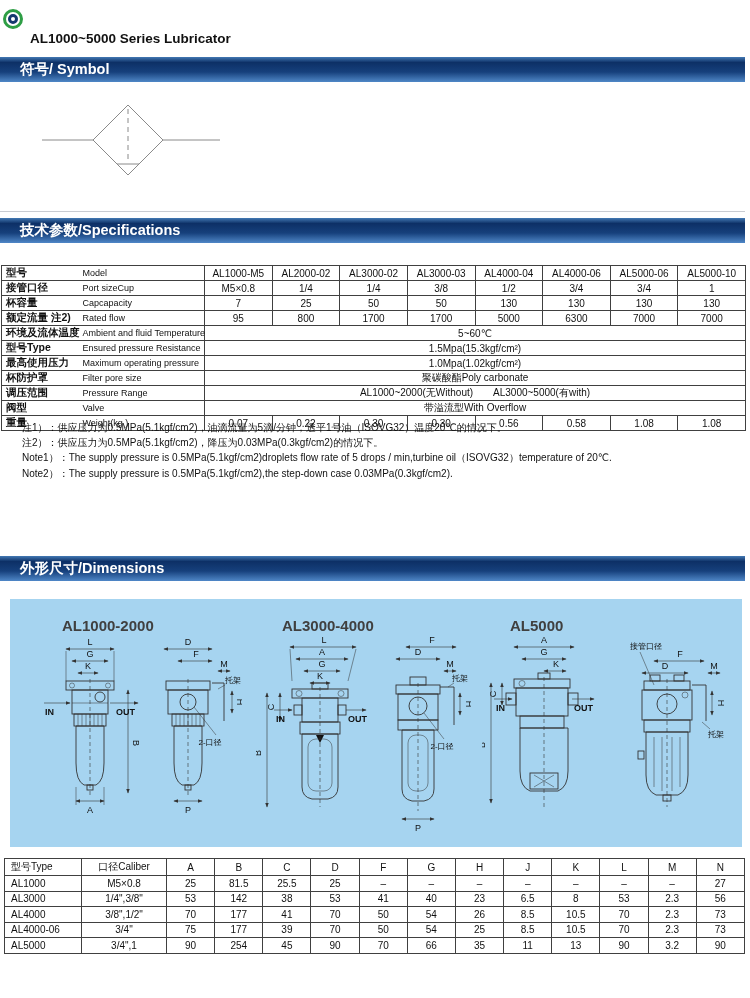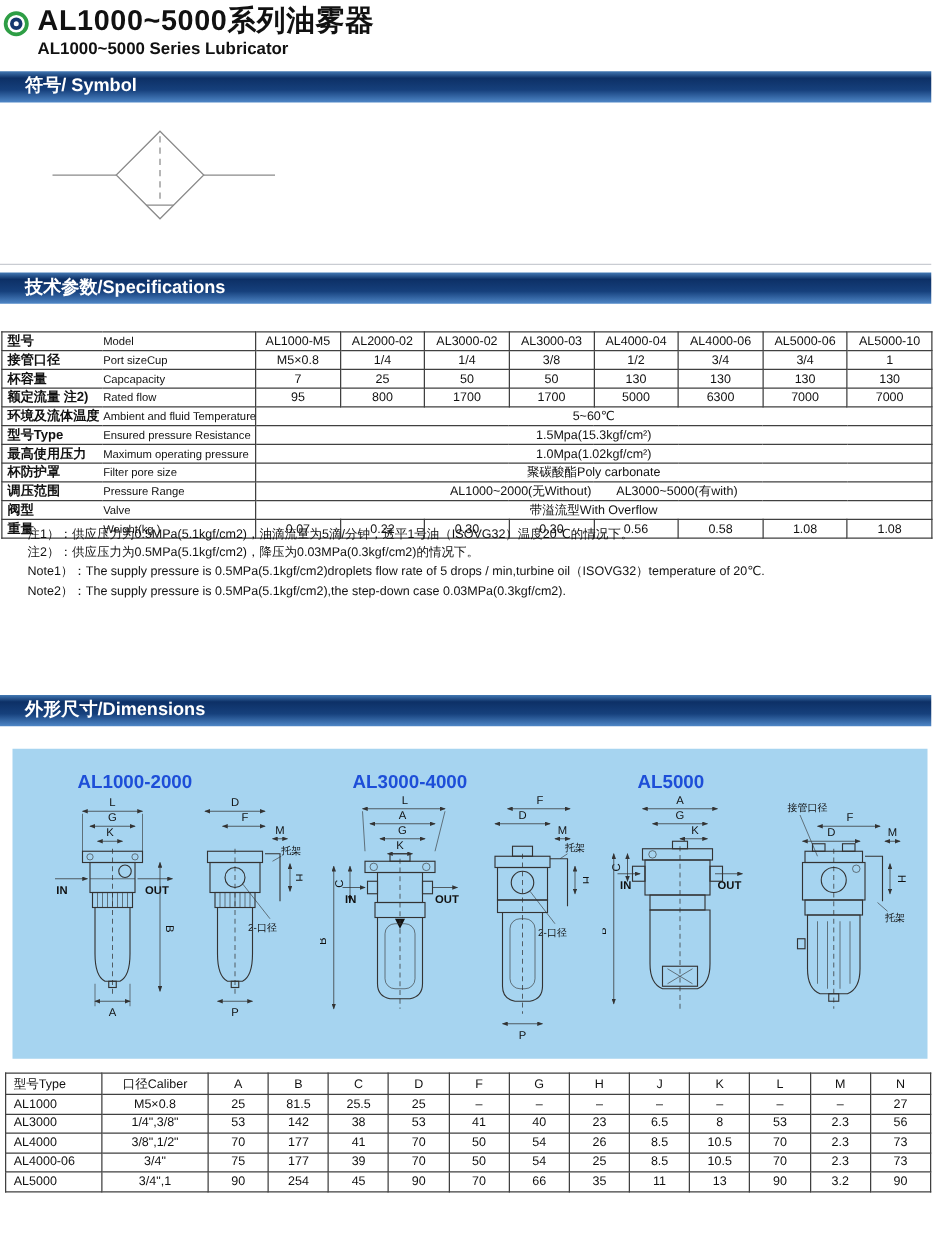--- a/index.html
+++ b/index.html
@@ -24,21 +24,21 @@
            white-space:nowrap;}
   .spec td.cn{font-size:10.5px;font-weight:bold;text-align:left;border-right:0;padding-left:4px;margin-left:12px;}
   .spec td.en{font-size:9px;text-align:left;border-left:0;overflow:visible;}
   .dimtbl{top:858px;left:4px;width:741px;font-size:10px;}
   .dimtbl td{border:1px solid #404040;height:12.5px;text-align:center;white-space:nowrap;}
   .dimtbl td:first-child{text-align:left;padding-left:6px;}
   
   .notes{top:420px;left:22px;font-size:10px;line-height:15.2px;white-space:nowrap;}
   
   .bluebox{top:599px;left:10px;width:732px;height:248px;background:#a6d4f0;}
-  .glabel{position:absolute;top:18px;font-size:15px;font-weight:bold;color:#1d4ed8;text-align:right;}
+  .glabel{position:absolute;top:18px;font-size:15px;font-weight:bold;color:#404040;text-align:right;}
   .gl1{left:52px;} .gl2{left:272px;} .gl3{left:500px;}
   .dsvg{position:absolute;top:36px;}
   .ds1{left:22px;} .ds2{left:246px;} .ds3{left:472px;}
   
   .oln{stroke:#333;stroke-width:0.9;fill:none;}
   .thin{stroke:#333;stroke-width:0.5;fill:none;}
   .dln{stroke:#333;stroke-width:0.6;fill:none;}
   .cln{stroke:#333;stroke-width:0.6;fill:none;stroke-dasharray:4 3;}
   .dtx{font-size:9px;fill:#111;}
   .dtxb{font-size:9px;font-weight:bold;fill:#111;}
@@ -50,21 +50,20 @@
   .symd{stroke:#8a8a8a;stroke-width:1;fill:none;stroke-dasharray:5 4;}
 </style>
 </head>
 <body>
 
 <div class="page">
 
   <span class="ring-outer">
       <span class="ring-inner"></span>
     </span>
-  <div class="abs title">AL1000~5000系列油雾器</div>
   <div class="abs subtitle">AL1000~5000 Series Lubricator</div>
 
   <div class="abs bar" style="top:57px;">符号/ Symbol</div>
   <svg class="abs symwrap" width="230" height="110" viewBox="0 0 230 110">
     <line class="sym" x1="2" y1="48" x2="53" y2="48"></line>
     <polygon class="sym" points="88,13 123,48 88,83 53,48"></polygon>
     <line class="sym" x1="123" y1="48" x2="180" y2="48"></line>
     <line class="symd" x1="88" y1="17" x2="88" y2="70"></line>
     <line class="sym" x1="77" y1="72" x2="99" y2="72"></line>
   </svg>

